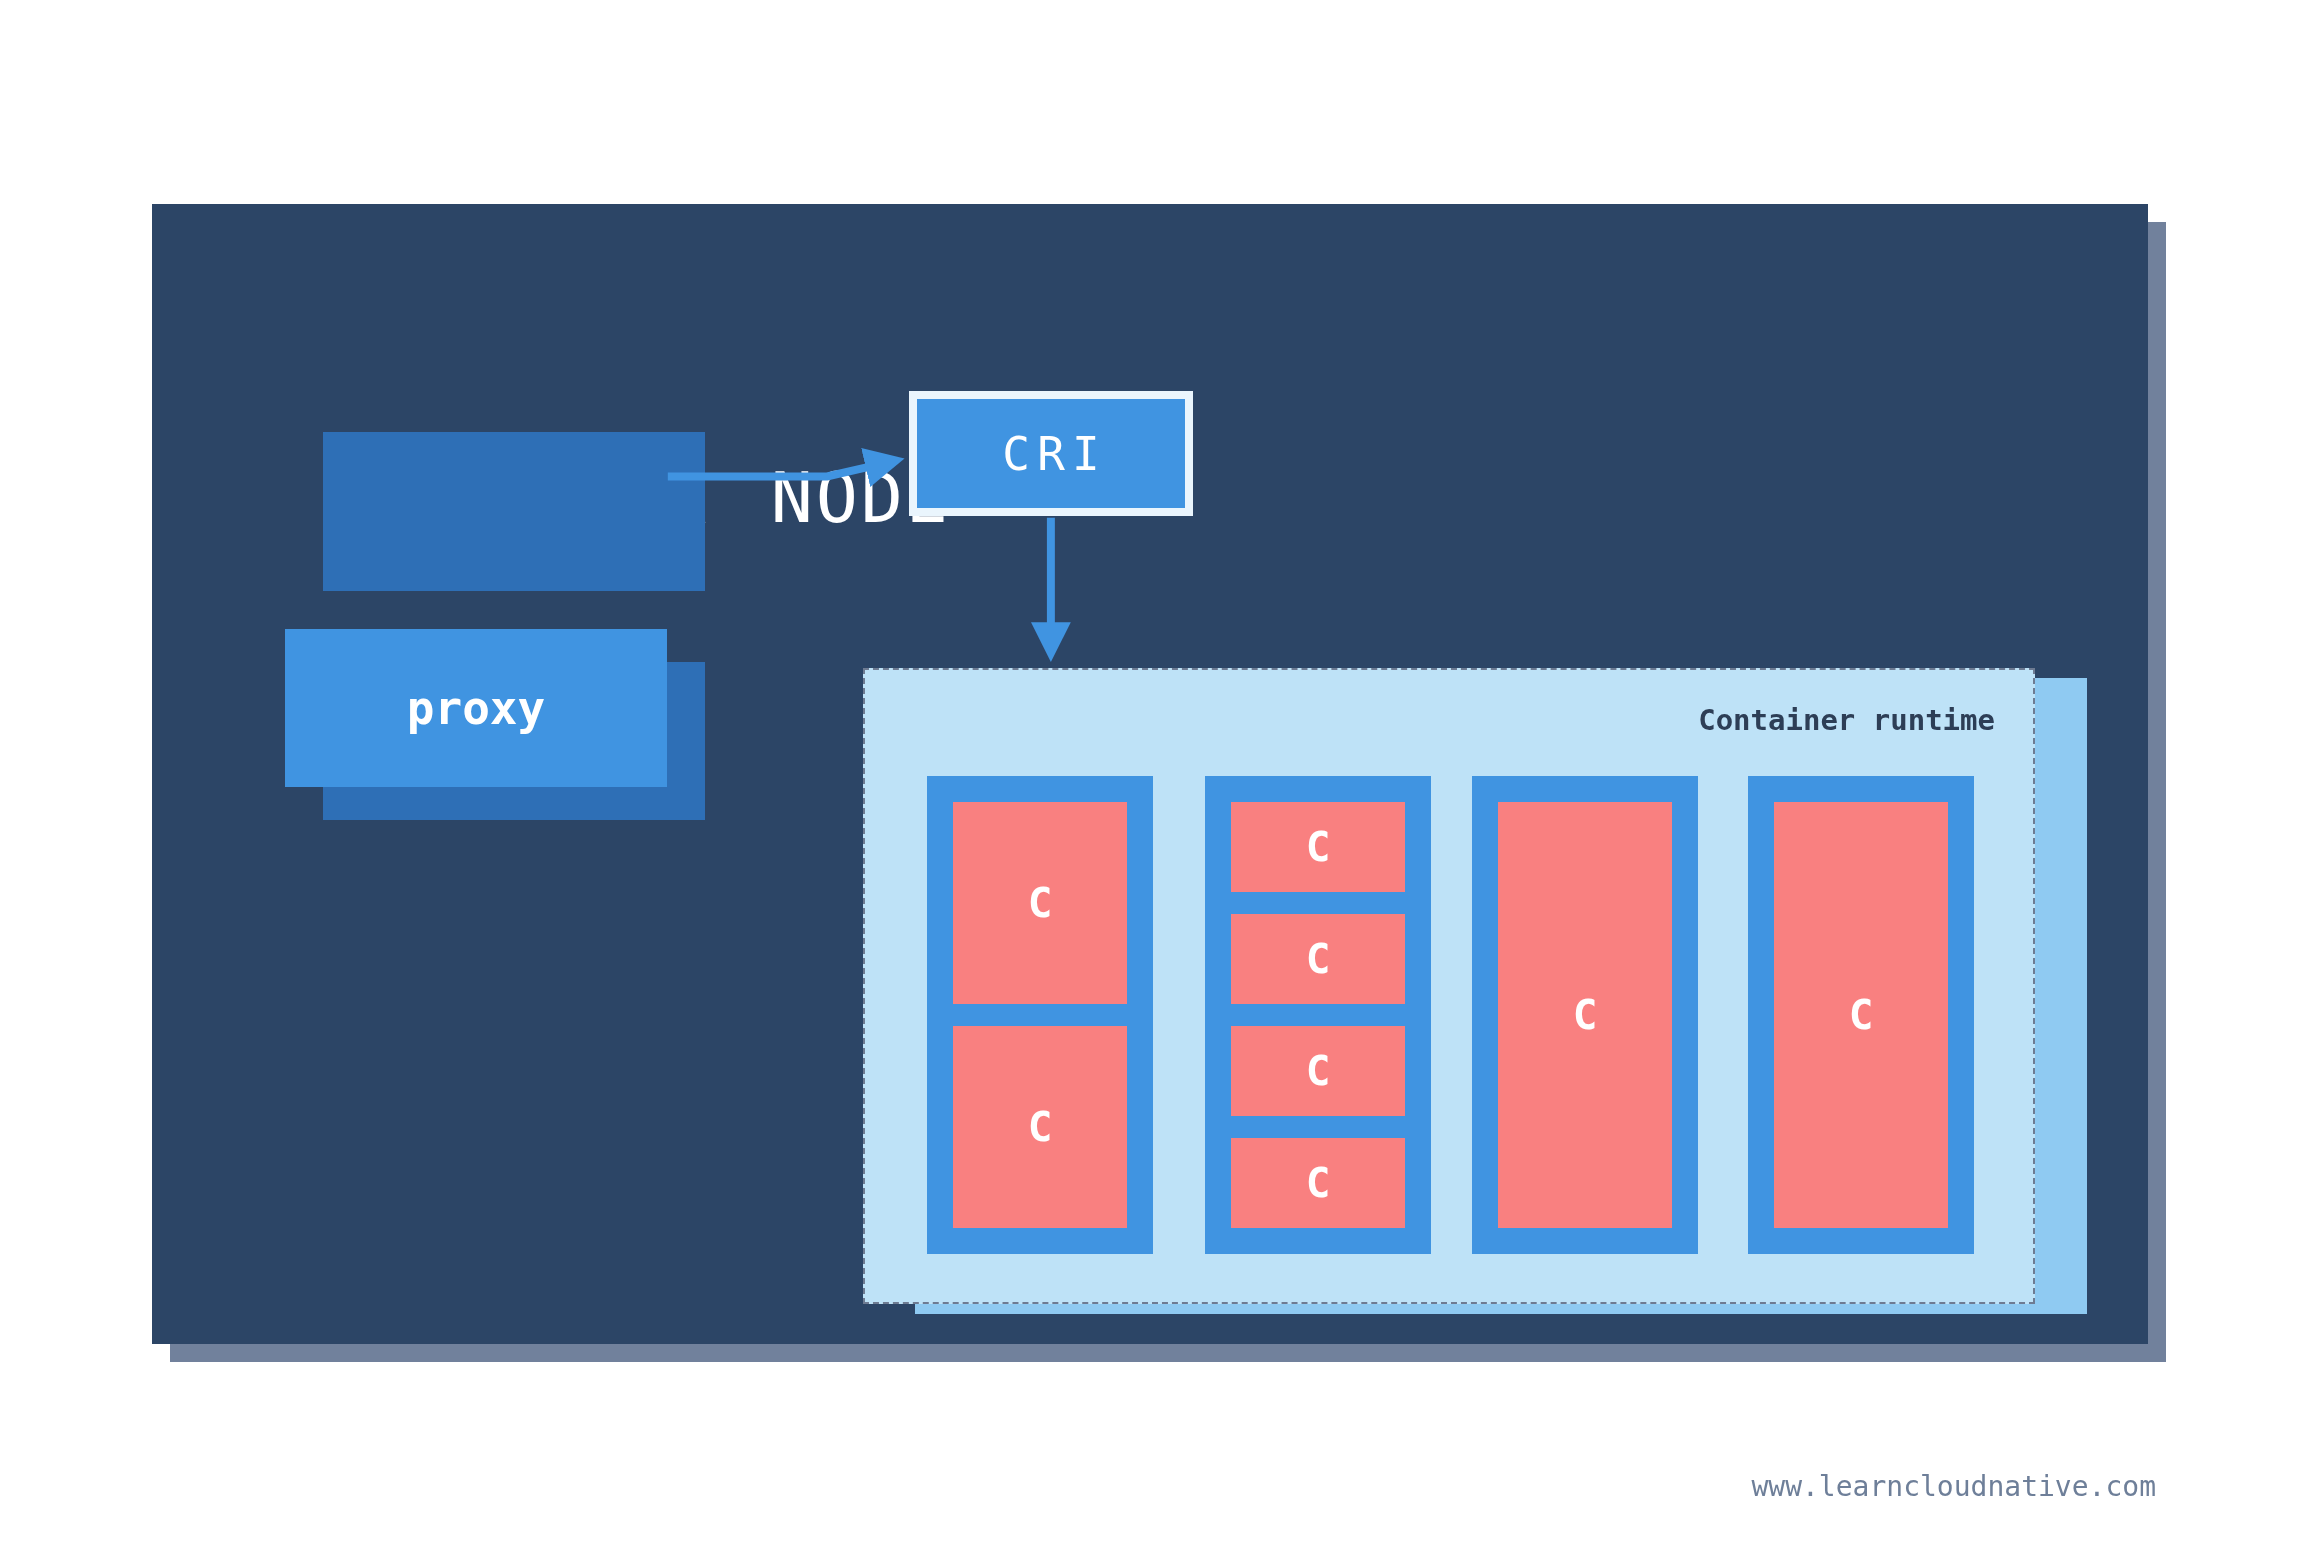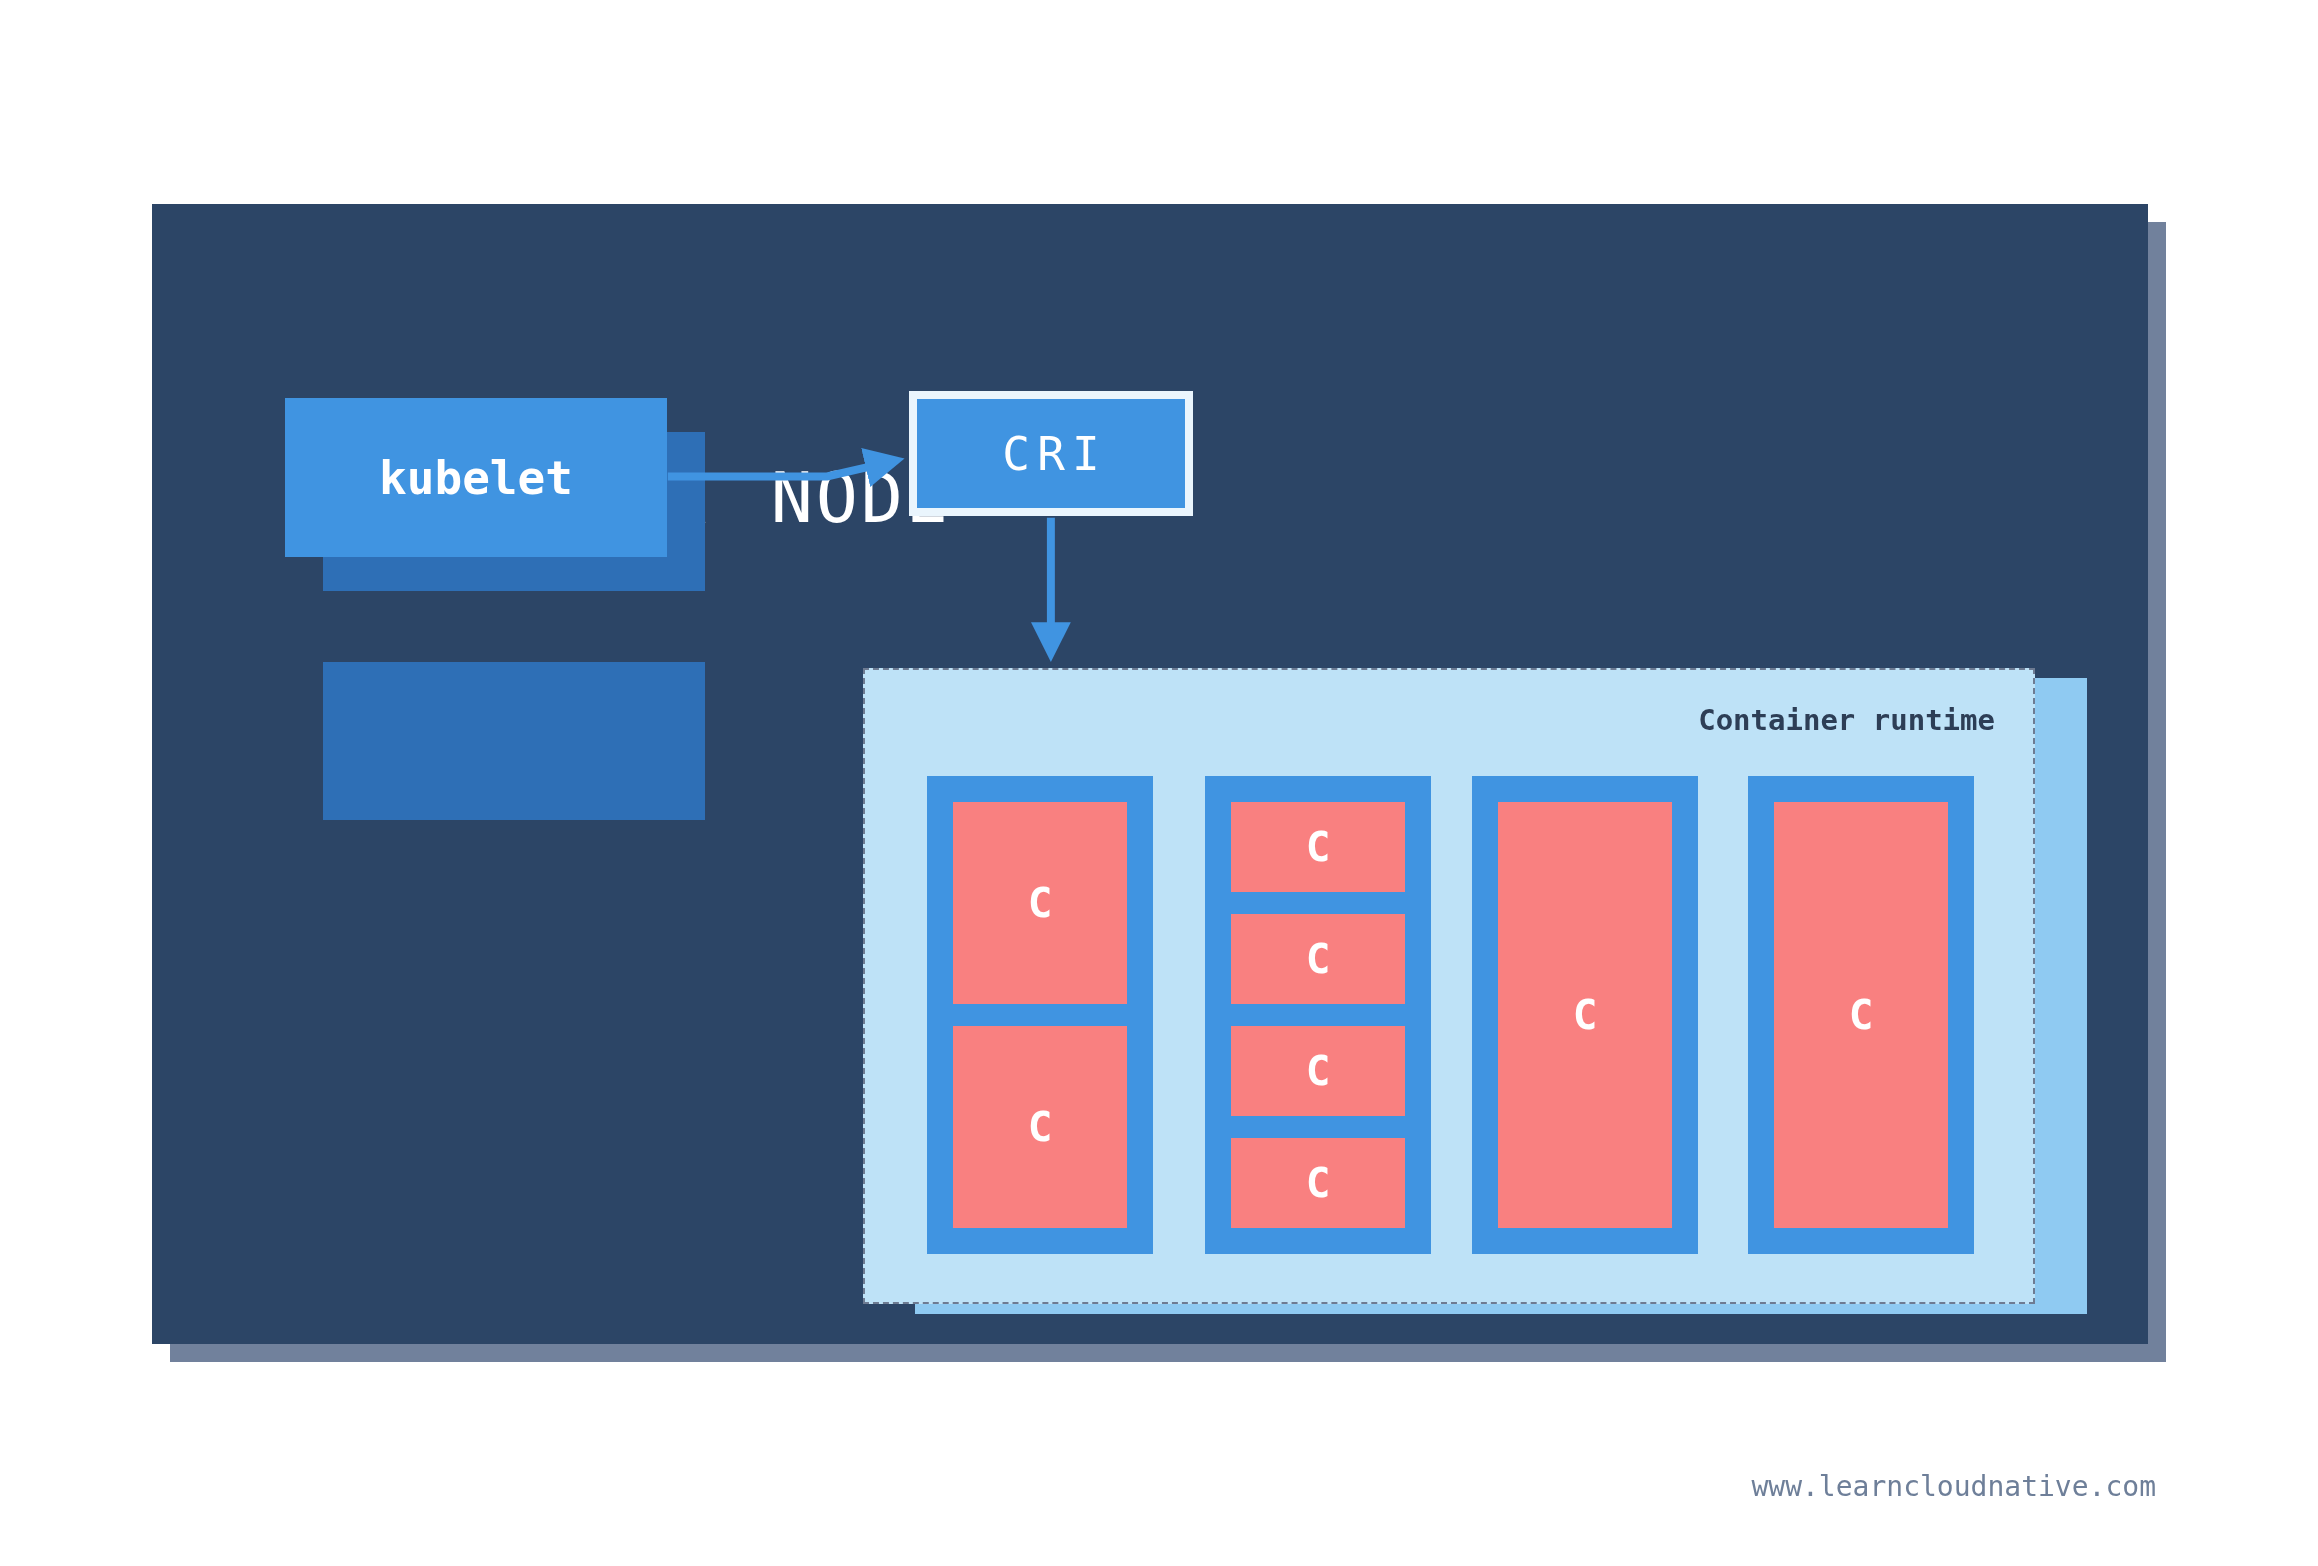--- a/index.html
+++ b/index.html
@@ -79,25 +79,25 @@
 
 <div id="canvas">
 
   <div id="navy-shadow" class="abs"></div>
 
   <div id="navy-panel" class="abs">
     <div id="title" class="abs">WORKER NODE</div>
   </div>
 
   <div id="kubelet-shadow" class="shadow-box"></div>
-  <div id="kubelet-box" class="node-box">
-    <span>kubelet</span>
-  </div>
 
   <div id="proxy-shadow" class="shadow-box"></div>
+  <div id="proxy-box" class="node-box">
+    <span>proxy</span>
+  </div>
 
   <div id="cri-box" class="abs">
     <div id="cri-inner"></div>
     <div id="cri-label">CRI</div>
   </div>
 
   <div id="runtime-shadow" class="abs"></div>
   <div id="runtime-panel" class="abs">
     <div id="runtime-label">Container runtime</div>
     <div id="pods">

